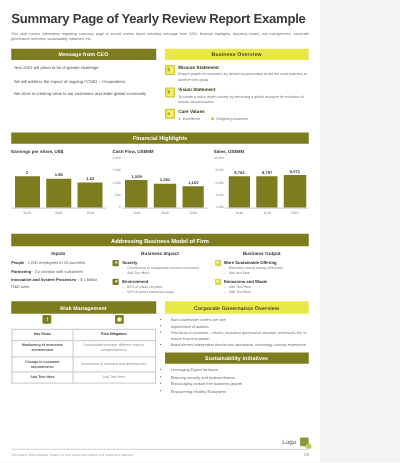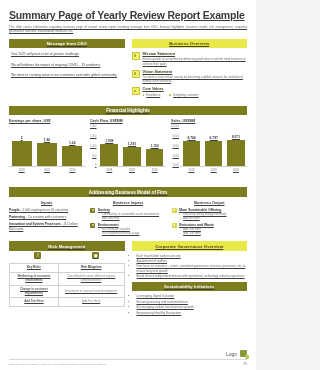--- a/index.html
+++ b/index.html
@@ -1,17 +1,17 @@
 <!DOCTYPE html>
 <html><head>
 <meta charset="utf-8">
 <style>
   html,body{margin:0;padding:0;background:#f4f4f2;}
   body{width:256px;height:370px;overflow:hidden;font-family:"Liberation Sans",sans-serif;color:#3d3d3d;}
-  .slide{position:relative;width:256px;height:370px;background:#ffffff;box-sizing:border-box;padding:0 9px;text-decoration:underline;}
+  .slide{position:relative;width:256px;height:370px;background:#ffffff;box-sizing:border-box;padding:0 9px;}
   .title{font-size:10.5px;font-weight:bold;color:#3b3b3b;letter-spacing:-.2px;padding-top:9px;line-height:1.15;}
   .subtitle{font-size:2.9px;color:#6b6b6b;line-height:1.55;padding-top:3.5px;text-align:justify;}
   .row{display:flex;gap:7px;}
   .col{flex:1;min-width:0;}
   .bar-olive{background:#7d7c1e;color:#fff;font-size:4.2px;font-weight:bold;text-align:center;padding:2.2px 0;letter-spacing:.1px;}
   .bar-yellow{background:#e9e84a;color:#4a4a12;font-size:4.2px;font-weight:bold;text-align:center;padding:2.2px 0;letter-spacing:.1px;}
   .bar-olive-wide{background:#7d7c1e;color:#fff;font-size:4.6px;font-weight:bold;text-align:center;padding:2.4px 0;margin-top:5px;}
   .ceo-body{padding:4px 2px 0 2px;font-size:3.3px;line-height:1.7;color:#4a4a4a;}
   .ceo-body p{margin:0 0 5px 0;}
   .bo-body{padding:4px 0 0 0;}

